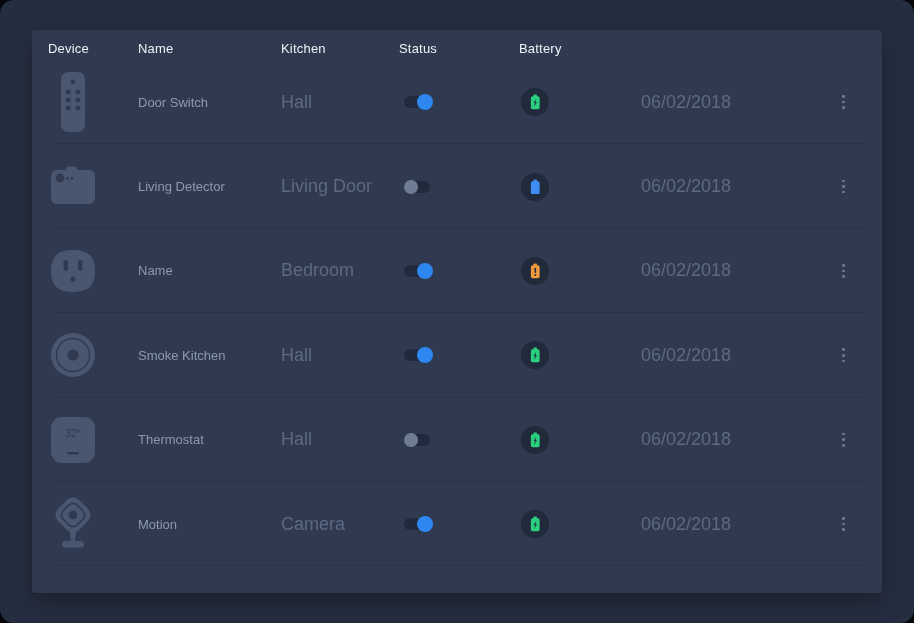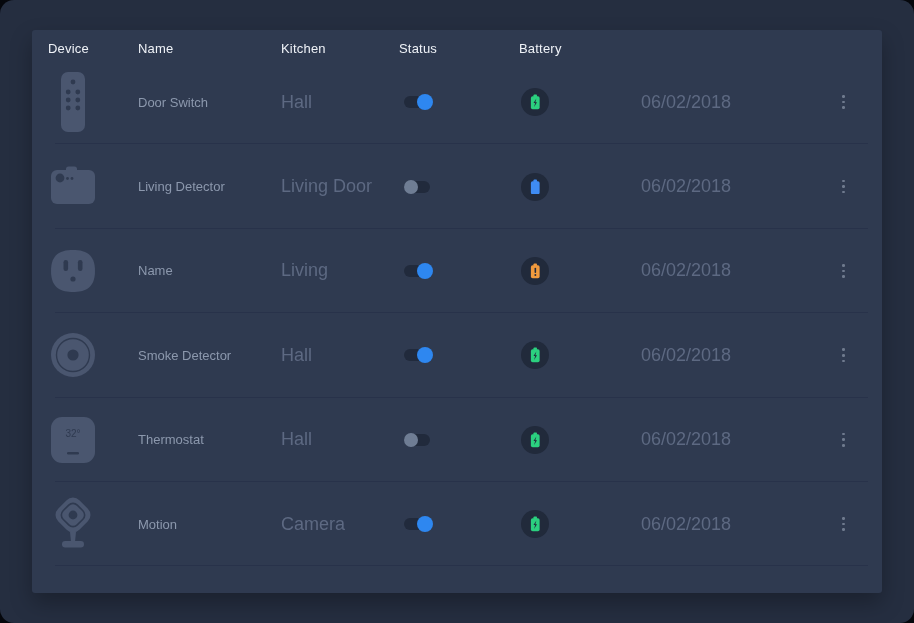--- a/index.html
+++ b/index.html
@@ -112,21 +112,21 @@
         <div class="grid row">
     <div class="cell-device">
             <svg width="46" height="46" viewBox="0 0 46 46">
       <path d="M23 2 C34 2 45 5 45 23 C45 41 34 44 23 44 C12 44 1 41 1 23 C1 5 12 2 23 2 Z" fill="#4a566f"></path>
       <rect x="13.5" y="12" width="4.6" height="11" rx="2.3" fill="#2f3a50"></rect>
       <rect x="27.9" y="12" width="4.6" height="11" rx="2.3" fill="#2f3a50"></rect>
       <circle cx="23" cy="31" r="2.6" fill="#2f3a50"></circle>
     </svg>
           </div>
     <div class="name">Name</div>
-    <div class="loc">Living</div>
+    <div class="loc">Bedroom</div>
     <div class="status-cell">
             <div class="toggle on">
               <span class="track"></span>
               <span class="knob"></span>
             </div>
           </div>
     <div class="battery-cell">
             <div class="badge">
               <svg width="10.5" height="15.8" viewBox="0 0 12 18">
       <rect x="4" y="0.5" width="4" height="3" rx="1" fill="#f09a3e"></rect>
@@ -144,21 +144,21 @@
           </div>
   </div>
         <div class="grid row">
     <div class="cell-device">
             <svg width="46" height="46" viewBox="0 0 46 46">
       <circle cx="23" cy="23" r="22" fill="#4a566f"></circle>
       <circle cx="23" cy="23" r="16.5" fill="none" stroke="#2f3a50" stroke-width="1.4"></circle>
       <circle cx="23" cy="23" r="5.6" fill="#2f3a50"></circle>
     </svg>
           </div>
-    <div class="name">Smoke Detector</div>
+    <div class="name">Smoke Kitchen</div>
     <div class="loc">Hall</div>
     <div class="status-cell">
             <div class="toggle on">
               <span class="track"></span>
               <span class="knob"></span>
             </div>
           </div>
     <div class="battery-cell">
             <div class="badge">
               <svg width="10.5" height="15.8" viewBox="0 0 12 18">

